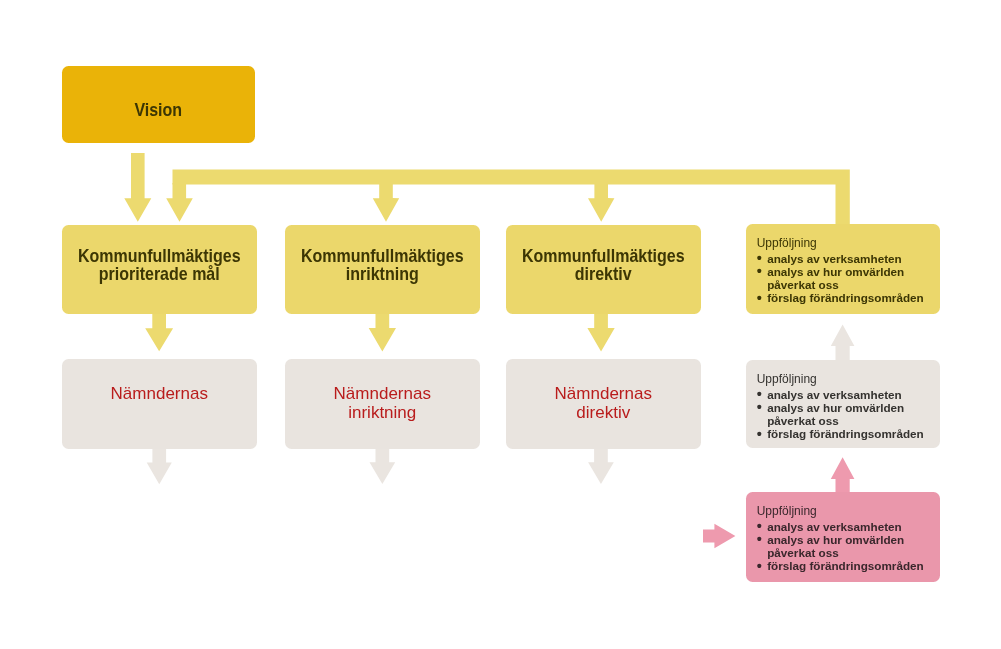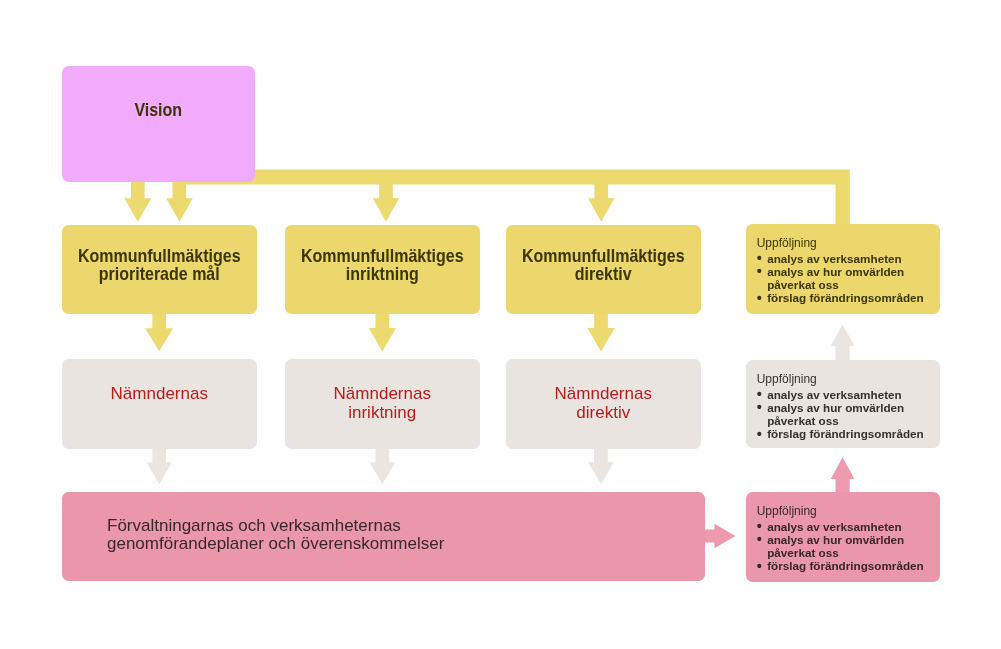--- a/index.html
+++ b/index.html
@@ -41,21 +41,21 @@
       <path fill="#eae5e0" d="M152.4,446.0 L166.1,446.0 L166.1,462.4 L171.8,462.4 L159.25,484.2 L146.7,462.4 L152.4,462.4 Z"></path>
       <path fill="#eae5e0" d="M375.5,446.0 L389.2,446.0 L389.2,462.3 L395.2,462.3 L382.35,484.0 L369.5,462.3 L375.5,462.3 Z"></path>
       <path fill="#eae5e0" d="M594.1,446.0 L607.8,446.0 L607.8,462.3 L613.8,462.3 L600.95,484.0 L588.1,462.3 L594.1,462.3 Z"></path>
 
       <path fill="#ee9aae" d="M703.0,529.5 L714.4,529.5 L714.4,523.8 L735.4,536.0 L714.4,548.2 L714.4,542.5 L703.0,542.5 Z"></path>
       <path fill="#ee9aae" d="M835.5,494.0 L835.5,479.0 L830.8,479.0 L842.6,457.2 L854.4,479.0 L849.7,479.0 L849.7,494.0 Z"></path>
       <path fill="#eae5e0" d="M835.5,360.0 L835.5,346.0 L830.8,346.0 L842.6,324.6 L854.4,346.0 L849.7,346.0 L849.7,360.0 Z"></path>
     </g>
   </svg>
 
-  <div class="node" id="box-vision" style="left:62px;top:66px;width:192.5px;height:116px;background:#f0abfc;">
+  <div class="node" id="box-vision" style="left:62px;top:66px;width:192.5px;height:77px;background:#eab308;">
     <div class="txt2" style="top:35.5px;">
       <div class="t-yellow">Vision</div>
     </div>
   </div>
 
   <div class="node" id="box-kf-mal" style="left:62px;top:225px;width:194.5px;height:89px;background:#ebd76b;">
     <div class="txt2" style="top:23px;">
       <div class="t-yellow">Kommunfullmäktiges</div>
       <div class="t-yellow">prioriterade mål</div>
     </div>
@@ -106,24 +106,20 @@
 
   <div class="node" id="box-upp-g" style="left:745.5px;top:360px;width:194px;height:88px;background:#e9e4df;padding:9.5px 0 0 11.2px;">
     <div class="up-head" style="color:#34322f;">Uppföljning</div>
     <ul class="up-list" style="color:#34322f;">
       <li><span class="bul">•</span><span>analys av verksamheten</span></li>
       <li><span class="bul">•</span><span>analys av hur omvärlden</span><br><span>påverkat oss</span></li>
       <li><span class="bul">•</span><span>förslag förändringsområden</span></li>
     </ul>
   </div>
 
-  <div class="node" id="box-forv" style="left:62px;top:492px;width:643px;height:89px;background:#ea97ab;display:flex;flex-direction:column;justify-content:center;padding-left:45px;padding-bottom:4px;box-sizing:border-box;">
-    <div class="t-pink">Förvaltningarnas och verksamheternas</div>
-    <div class="t-pink">genomförandeplaner och överenskommelser</div>
-  </div>
 
   <div class="node" id="box-upp-p" style="left:745.5px;top:492px;width:194px;height:90px;background:#ea97ab;padding:9.5px 0 0 11.2px;">
     <div class="up-head" style="color:#3a272c;">Uppföljning</div>
     <ul class="up-list" style="color:#3a272c;">
       <li><span class="bul">•</span><span>analys av verksamheten</span></li>
       <li><span class="bul">•</span><span>analys av hur omvärlden</span><br><span>påverkat oss</span></li>
       <li><span class="bul">•</span><span>förslag förändringsområden</span></li>
     </ul>
   </div>
 

